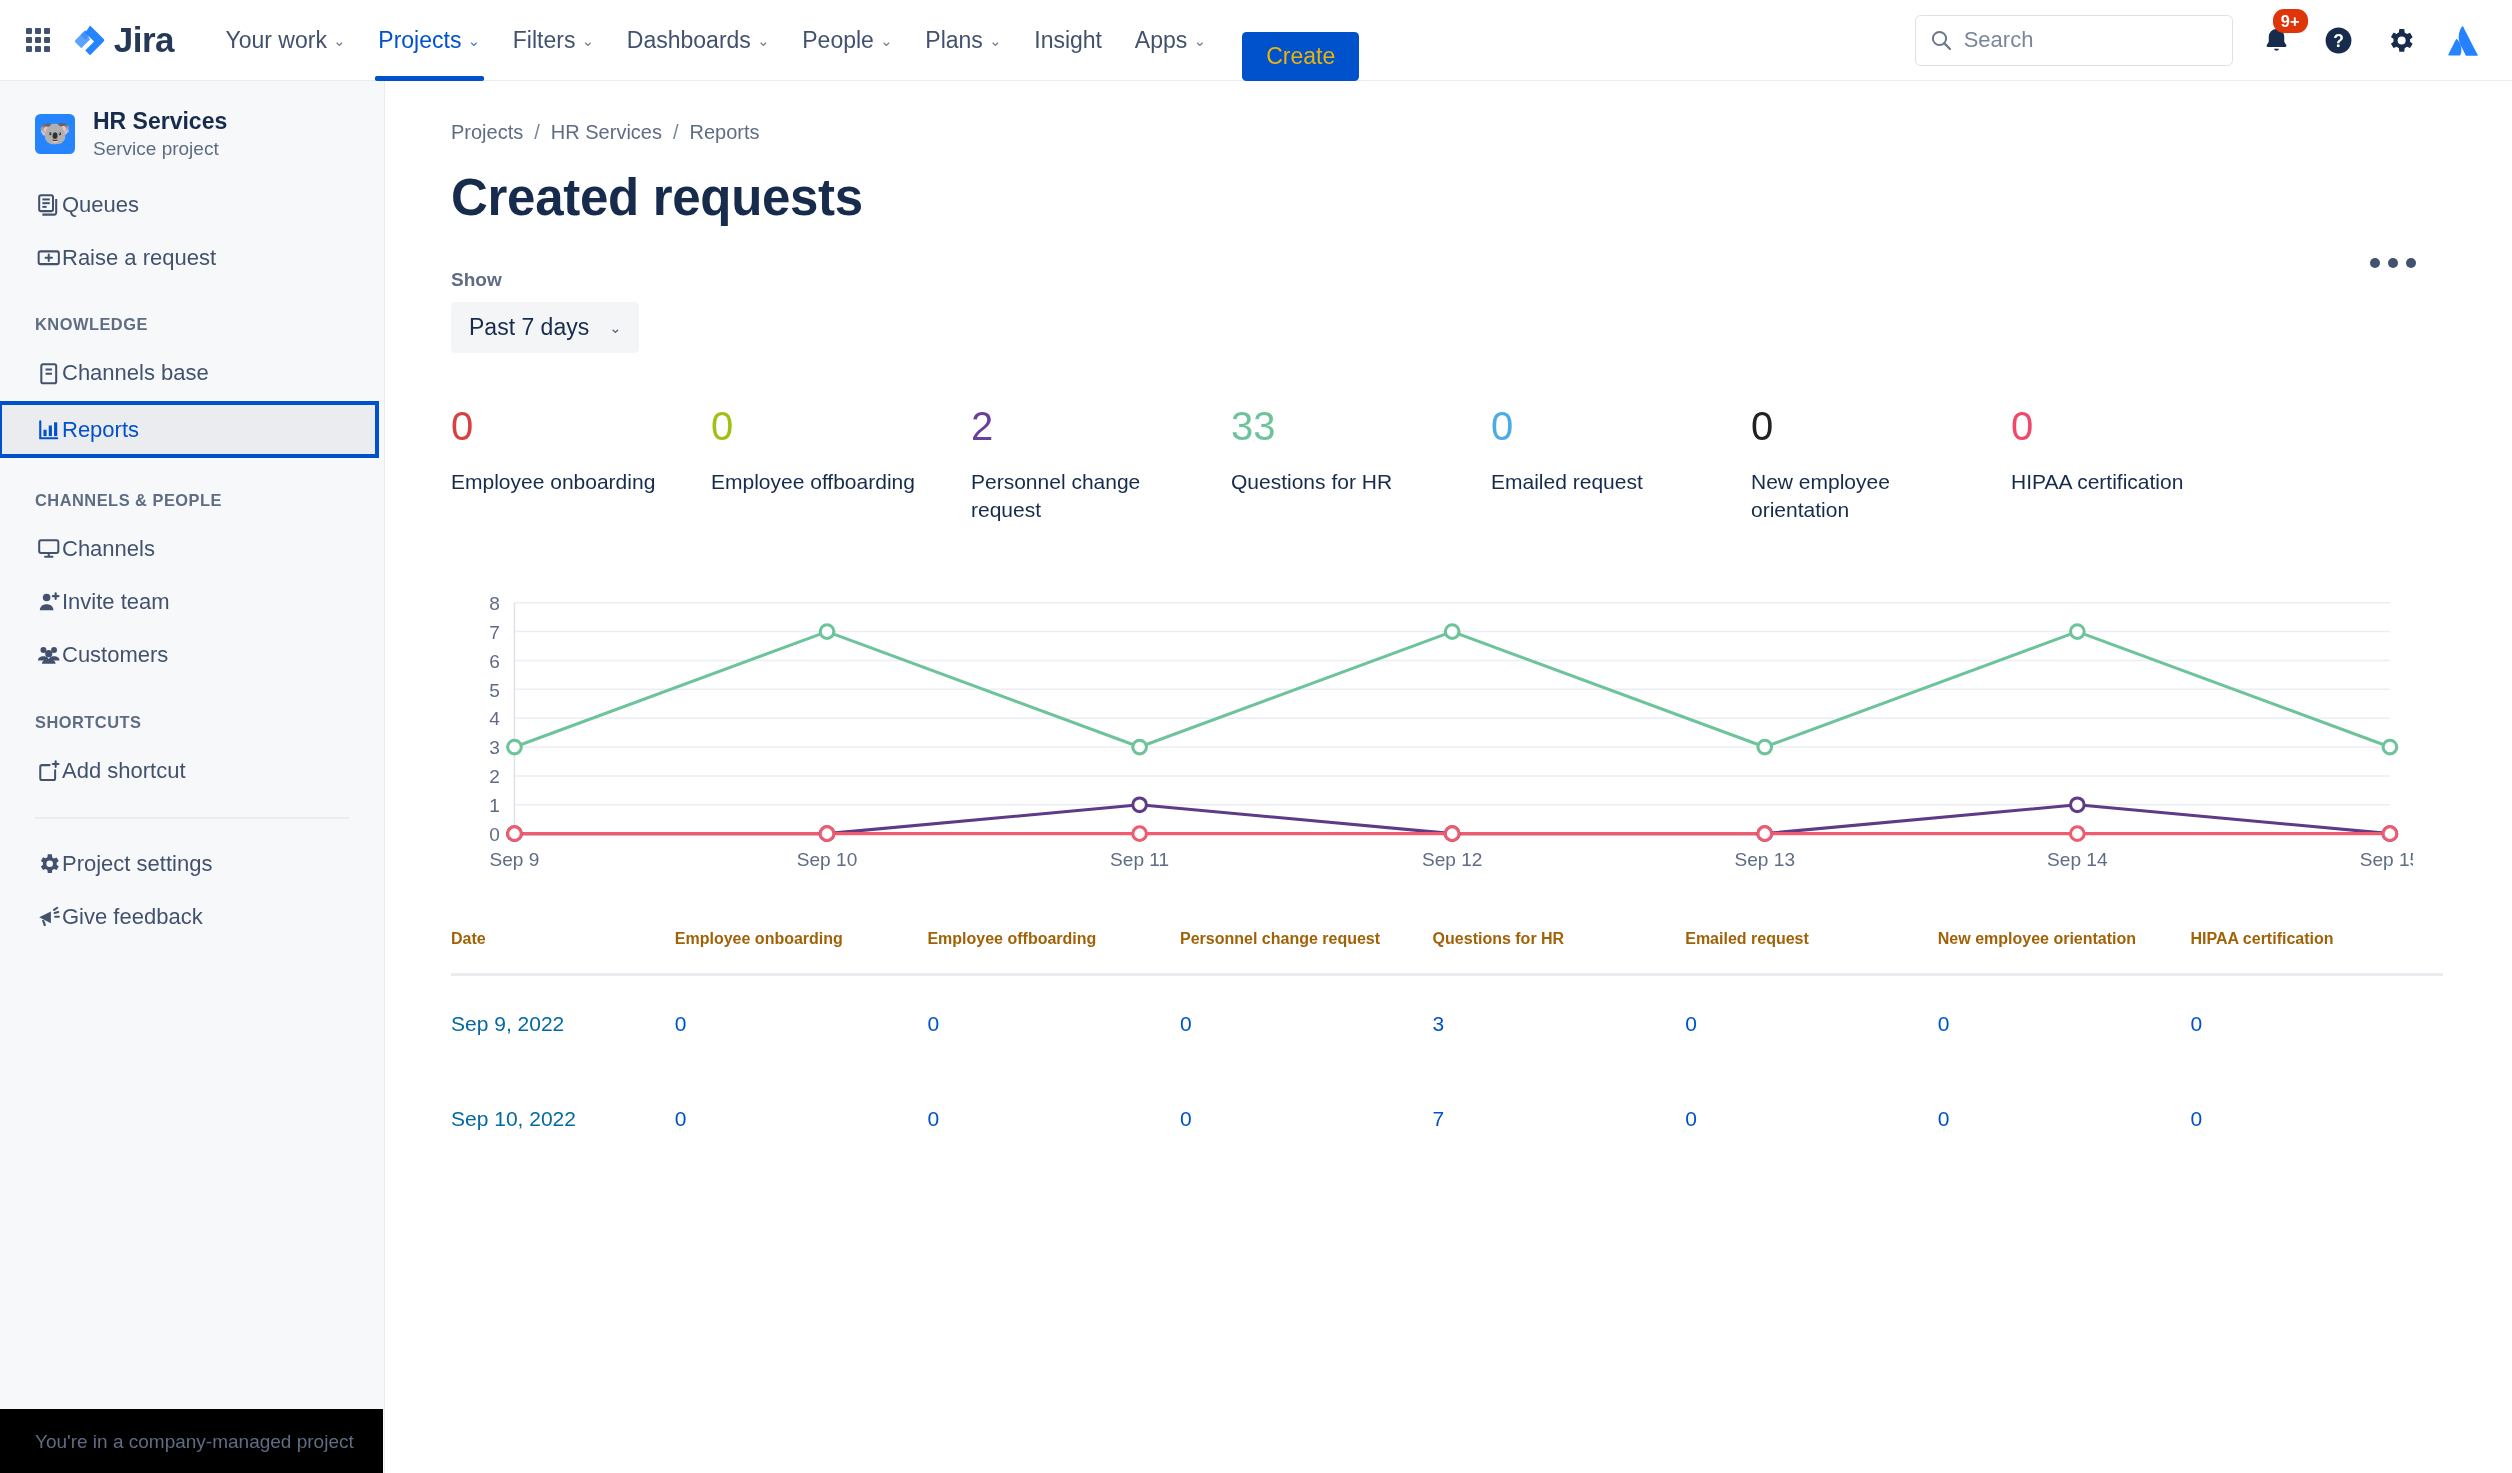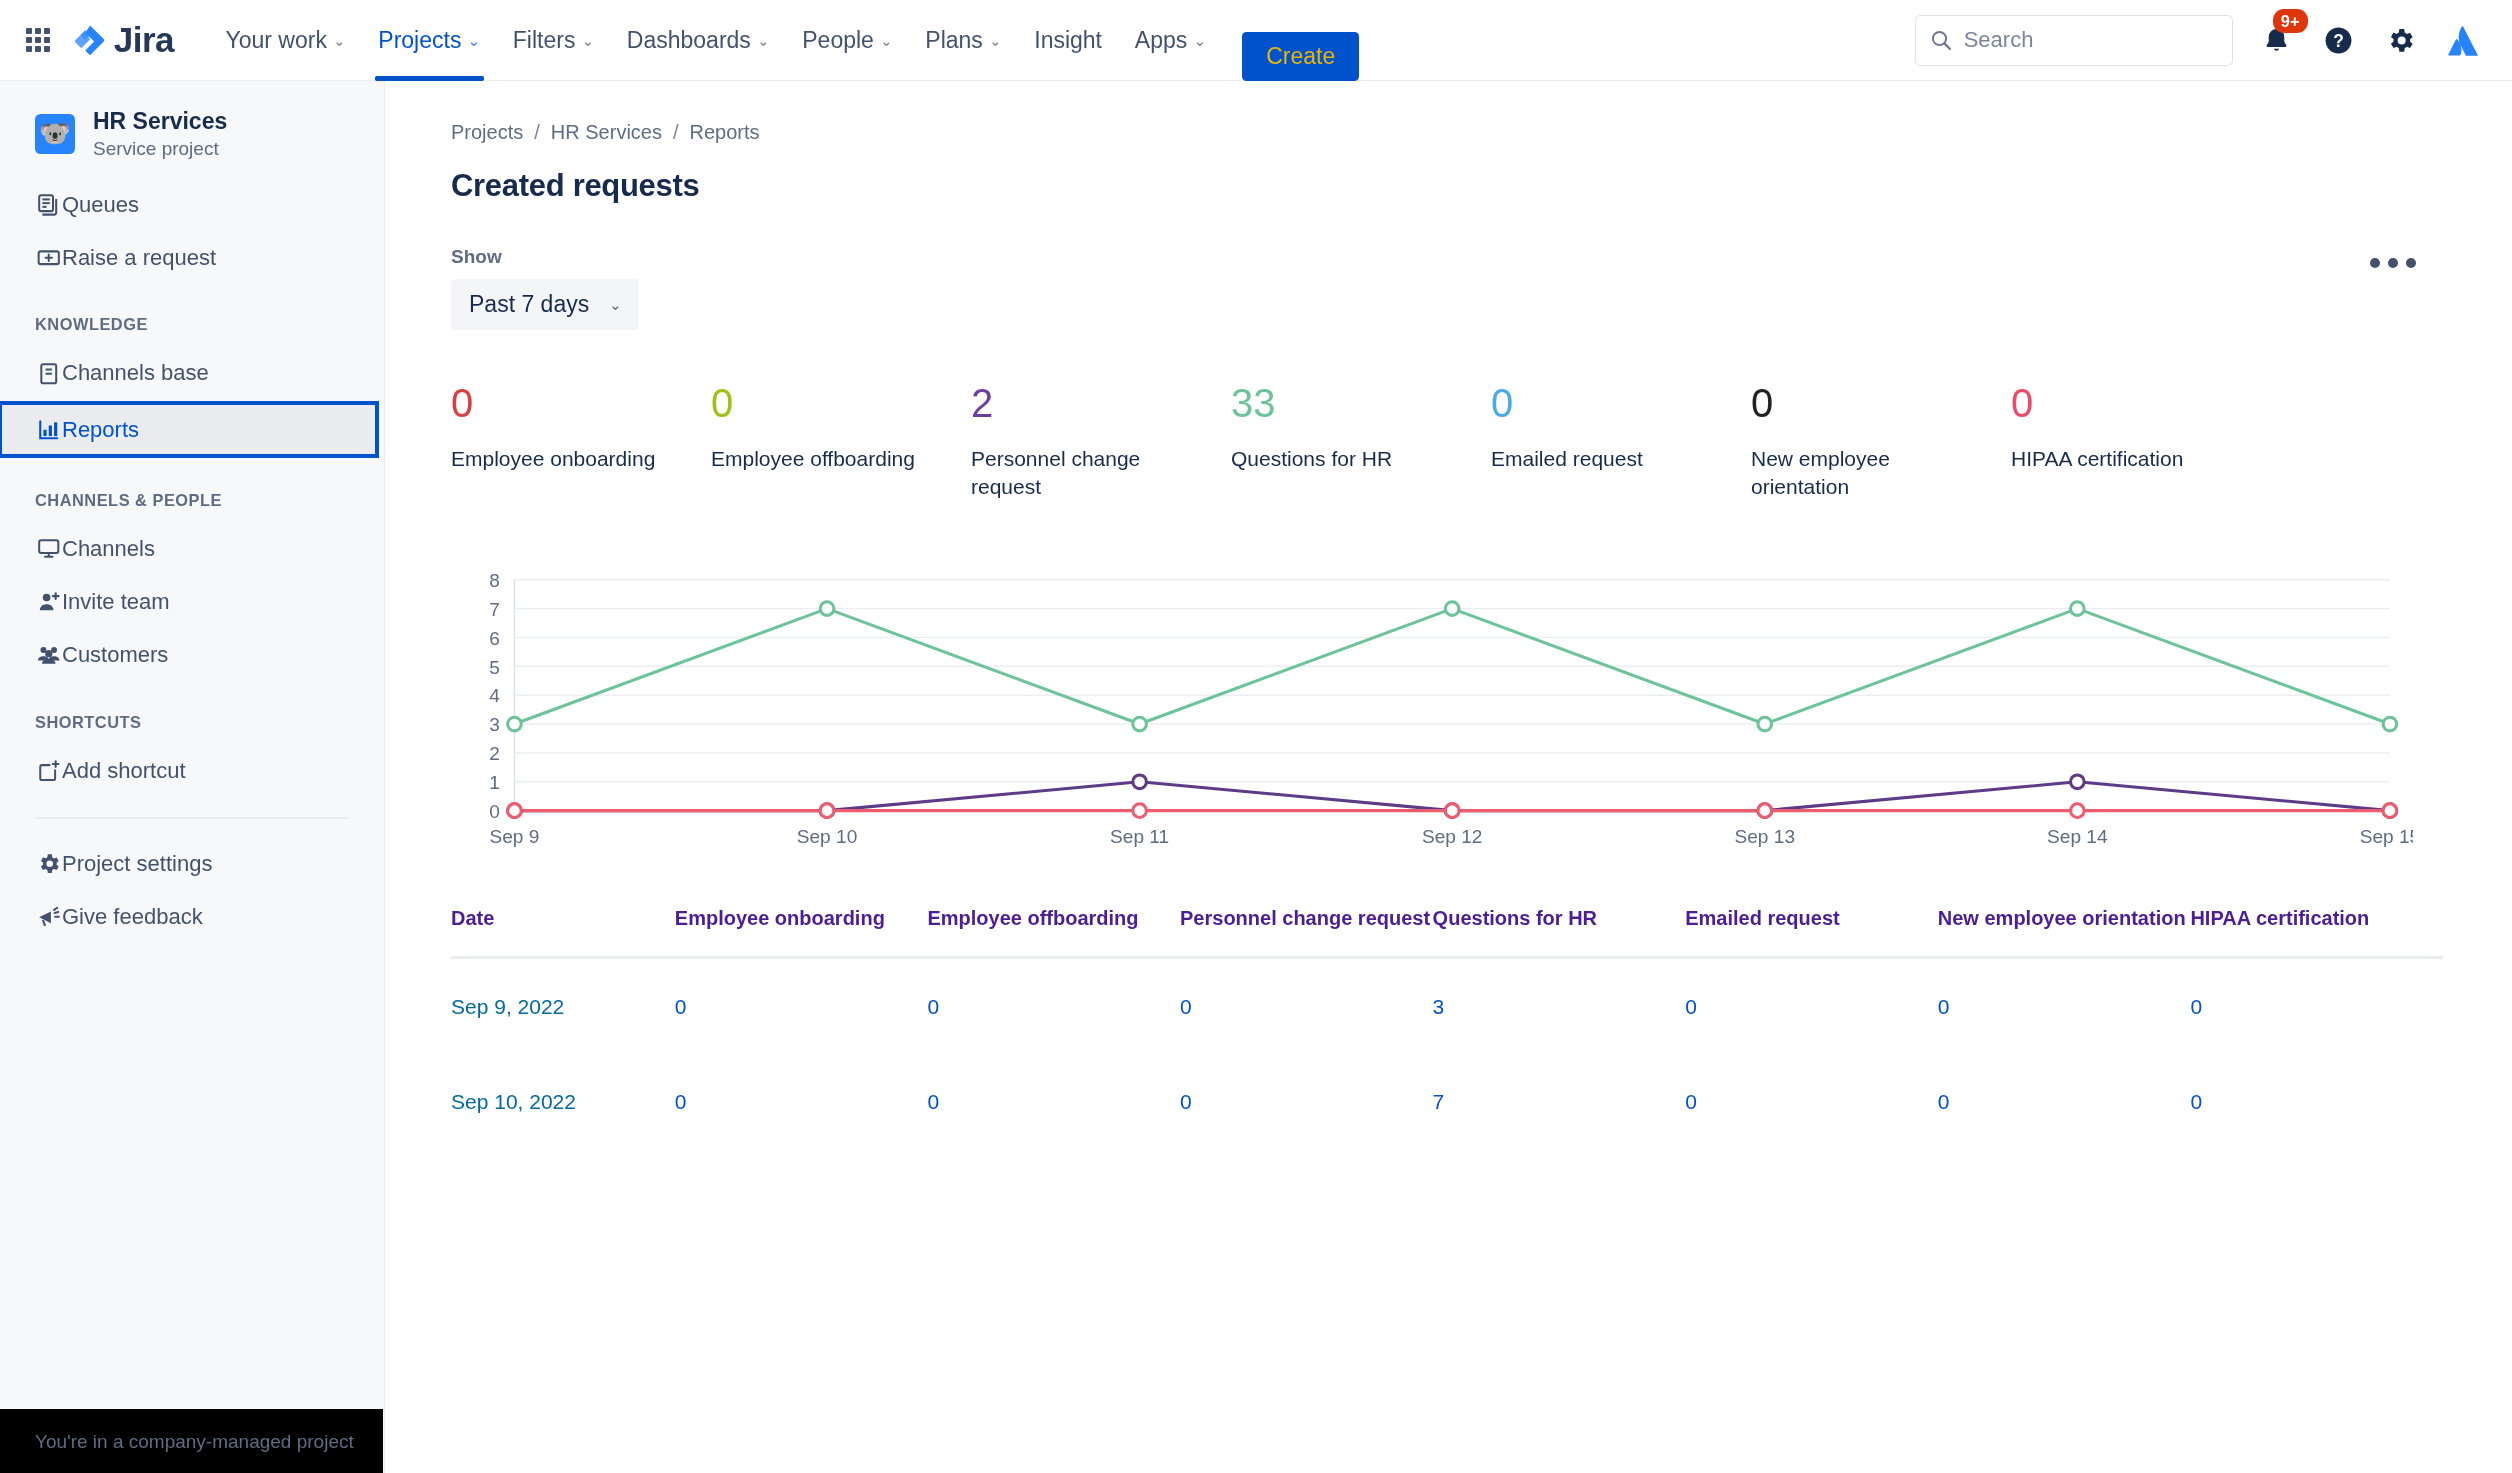--- a/index.html
+++ b/index.html
@@ -110,21 +110,21 @@
   
   .main {
     position: absolute; top: 81px; left: 385px;
     width: 2127px; height: 1393px; background: #fff;
     overflow: hidden;
   }
   .breadcrumb { display: flex; align-items: center; gap: 11px; padding: 40px 0 0 66px; font-size: 20px; }
   .bc-link { color: #5e6c84; cursor: pointer; }
   .bc-sep { color: #7a869a; }
   .page-title {
-    padding: 24px 0 0 66px; font-size: 31px; font-weight: 700;
+    padding: 24px 0 0 66px; font-size: 51px; font-weight: 700;
     color: #172b4d; letter-spacing: -0.3px;
   }
   .more-btn {
     position: absolute; top: 168px; right: 87px;
     display: flex; gap: 8.2px; cursor: pointer; padding: 9px;
   }
   .more-btn i { width: 10px; height: 10px; border-radius: 50%; background: #42526e; display:block; }
 
   .show-label { padding: 42px 0 0 66px; font-size: 19px; color: #5e6c84; font-weight: 600; }
   .show-select {
@@ -139,21 +139,21 @@
   .stat .num { font-size: 40px; font-weight: 400; line-height: 1.1; }
   .stat .cap { font-size: 21px; color: #172b4d; margin-top: 20px; line-height: 1.35; max-width: 218px; }
 
   
   .chart-wrap { position: relative; margin: 65px 0 0 0; height: 300px; }
   .chart-svg { position: absolute; top: 0; left: 0; }
 
   
   .tbl { width: 1992px; margin: 38px 0 0 66px; border-collapse: collapse; table-layout: fixed; }
   .tbl th {
-    text-align: left; font-size: 20px; font-weight: 600; color: #4c1d95;
+    text-align: left; font-size: 16px; font-weight: 600; color: #a16207;
     padding: 0 0 24px 0; vertical-align: top; line-height: 1.35;
   }
   .tbl thead tr { border-bottom: 3.6px solid #ebecf0; }
   .tbl td { font-size: 21px; padding: 36px 0 35px 0; vertical-align: bottom; }
   .tbl td.date { color: #0369a1; }
   .tbl td.val { color: #0052cc; cursor: pointer; }
   .col-date { width: 218px; }
   .col-num { width: 246px; }
 </style>
 </head>

